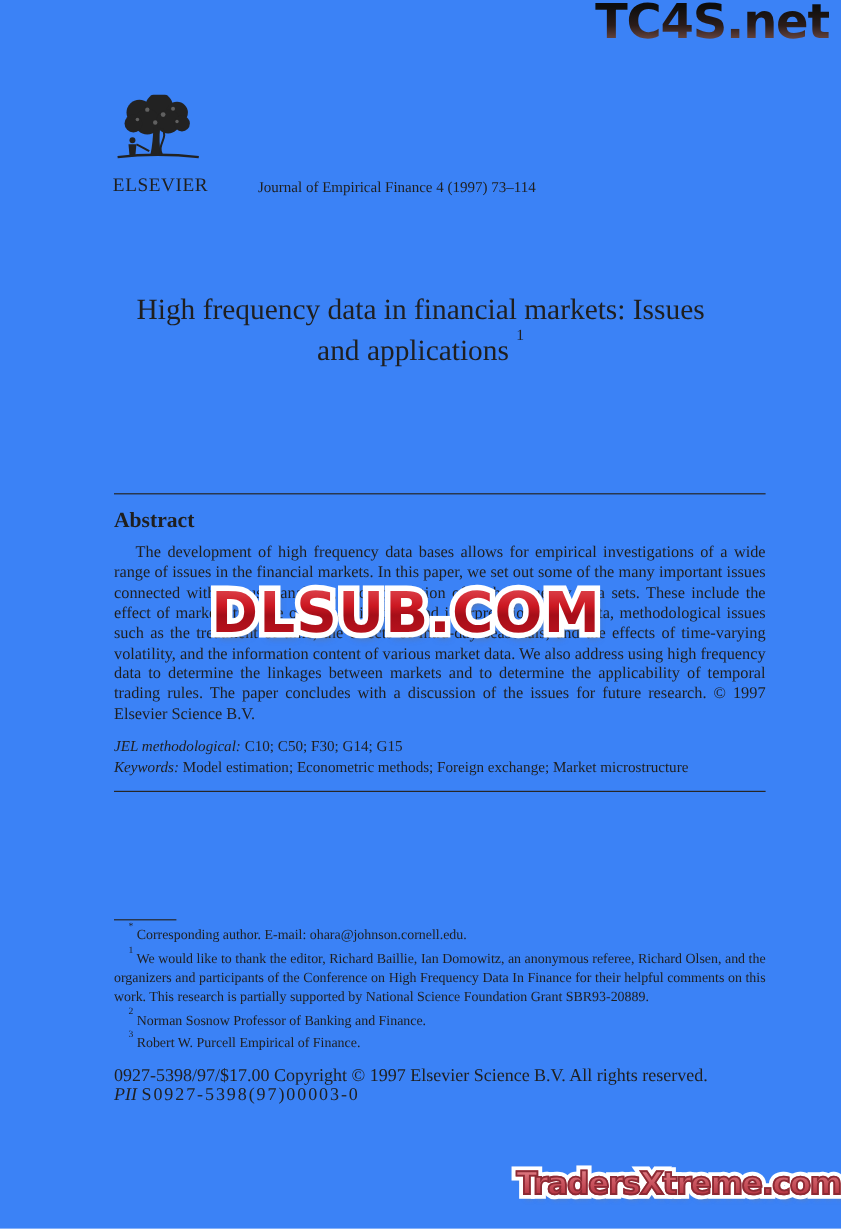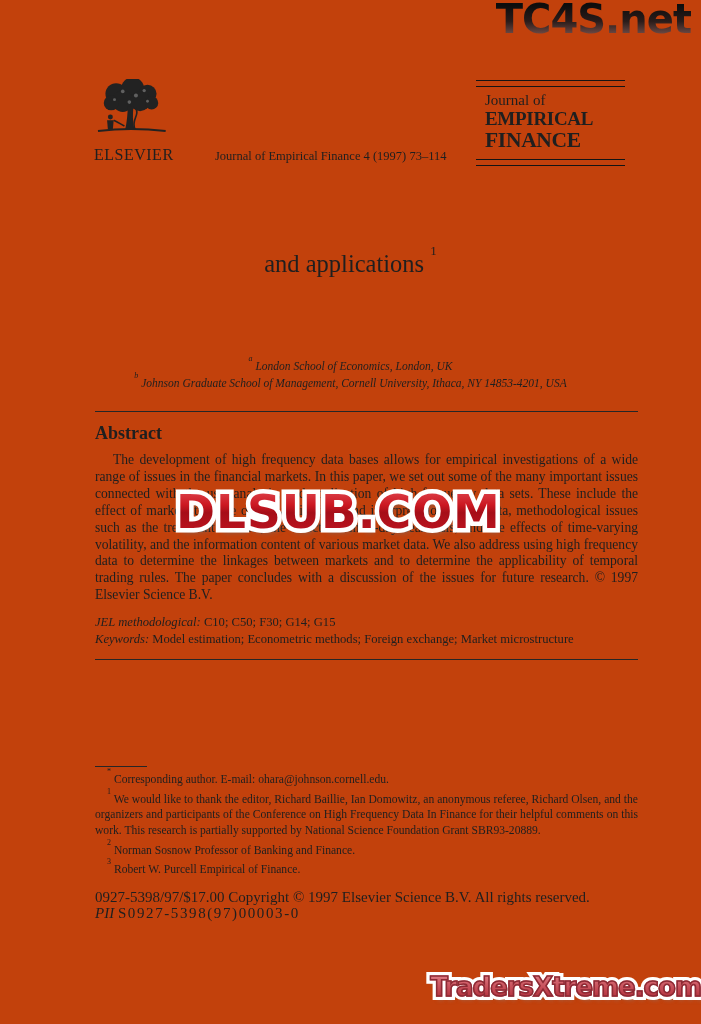--- a/index.html
+++ b/index.html
@@ -1,17 +1,17 @@
 <!DOCTYPE html>
 <html><head>
 <meta charset="utf-8">
 <style>
   html,body{margin:0;padding:0;background:#ffffff;}
   .page{
-    position:relative;width:701px;height:1024px;background:#c2410c;overflow:hidden;
+    position:relative;width:701px;height:1024px;background:#3b82f6;overflow:hidden;
     font-family:"Liberation Serif", serif;color:#1f1f1f;
   }
   
   .wm-stack{position:absolute;white-space:nowrap;font-family:"DejaVu Sans", sans-serif;font-weight:bold;}
   .wm-stack .back{position:absolute;left:0;top:0;color:#ffffff;}
   .wm-stack .front{position:relative;}
   .wm-tc4s{right:10px;top:-4px;font-size:40px;letter-spacing:-1px;}
   .wm-tc4s .front{
     color:#3b2723;
     background:linear-gradient(180deg,#0d0d0d 20%,#2a1c1a 55%,#96655e 100%);
@@ -105,48 +105,30 @@
       <circle cx="25" cy="46" r="3" fill="#222222"></circle>
       <path d="M21,50 L29,50 L28,61 L22,61 Z" fill="#222222"></path>
       <path d="M29,50 C34,52 38,55 42,57" fill="none" stroke="#222222" stroke-width="2"></path>
       <path d="M10,63 Q50,58 92,63" fill="none" stroke="#222222" stroke-width="2.4"></path>
     </svg>
   </div>
   <div class="publisher">ELSEVIER</div>
 
   <div class="citation">Journal of Empirical Finance 4 (1997) 73–114</div>
 
-  <div class="jbox">
-    <div class="dbl"></div>
-    <div class="jbox-inner">
-      <div class="jb1">Journal of</div>
-      <div class="jb2">EMPIRICAL</div>
-      <div class="jb3">FINANCE</div>
-    </div>
-    <div class="dbl"></div>
-  </div>
 
   <div class="title">
+    <div>High frequency data in financial markets: Issues</div>
     <div>
       <span>and applications</span>
       <sup>1</sup>
     </div>
   </div>
 
 
-  <div class="affils">
-    <div>
-      <sup>a</sup>
-      <span>London School of Economics, London, UK</span>
-    </div>
-    <div>
-      <sup>b</sup>
-      <span>Johnson Graduate School of Management, Cornell University, Ithaca, NY 14853-4201, USA</span>
-    </div>
-  </div>
 
   <div class="rule rule-abs-top"></div>
   <div class="abs-head">Abstract</div>
   <div class="abs-text">The development of high frequency data bases allows for empirical investigations of a wide range of issues in the financial markets. In this paper, we set out some of the many important issues connected with the use, analysis, and application of high-frequency data sets. These include the effect of market structure on the availability and interpretation of the data, methodological issues such as the treatment of time, the effects of intra-day seasonals, and the effects of time-varying volatility, and the information content of various market data. We also address using high frequency data to determine the linkages between markets and to determine the applicability of temporal trading rules. The paper concludes with a discussion of the issues for future research. © 1997 Elsevier Science B.V.</div>
 
   <div class="jel">
     <span class="ital">JEL methodological:</span><span> C10; C50; F30; G14; G15</span>
   </div>
   <div class="kws">
     <span class="ital">Keywords:</span><span> Model estimation; Econometric methods; Foreign exchange; Market microstructure</span>

